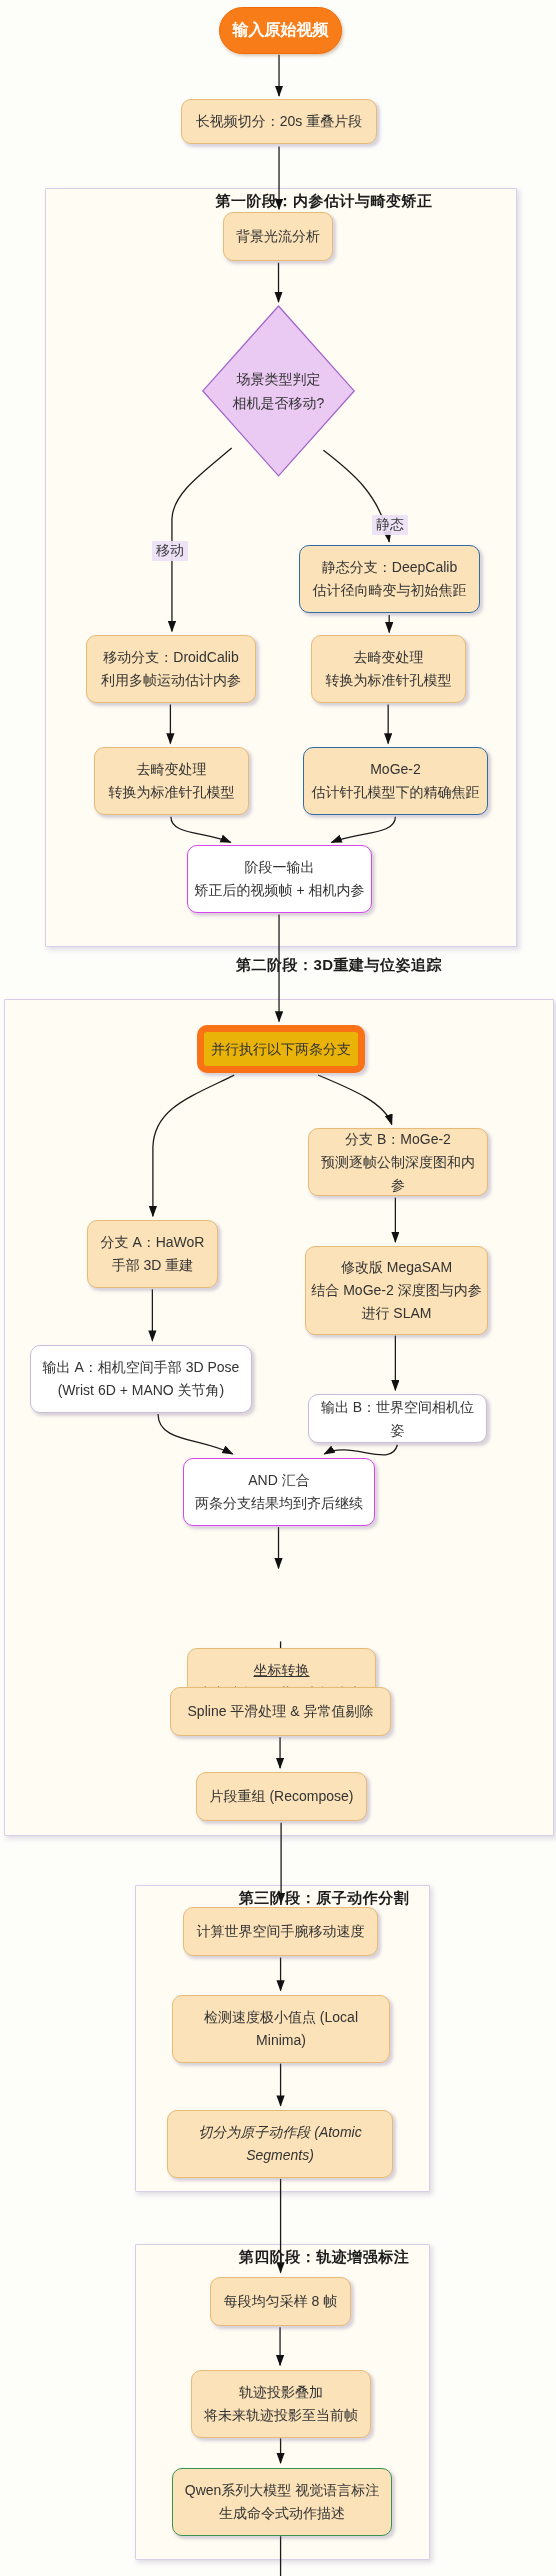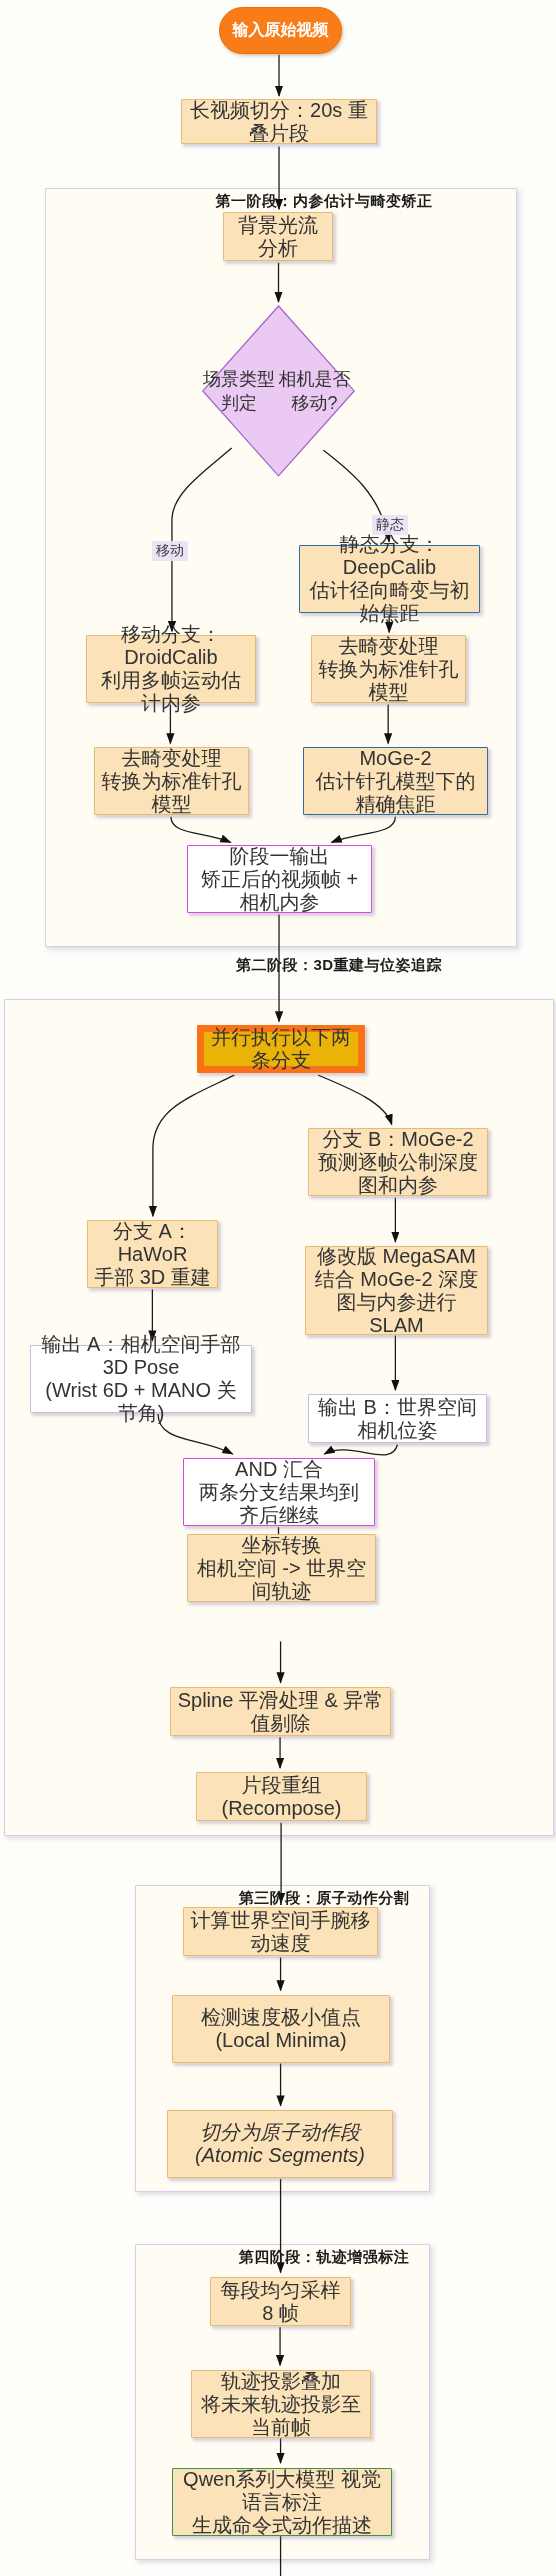--- a/index.html
+++ b/index.html
@@ -5,34 +5,34 @@
   html,body{margin:0;padding:0;background:#ffffff;}
   body{font-family:"Liberation Sans", sans-serif;}
   .canvas{position:relative;width:556px;height:2680px;overflow:hidden;background:#fdfdfa;}
   .edges{position:absolute;left:0;top:0;z-index:2;}
   .stage{position:absolute;background:#fefcf3;border:1px solid #dacdea;border-radius:1px;
          box-shadow:2.1px 2.6px 4.1px rgba(150,140,170,0.25);z-index:1;}
   .stage-title{position:absolute;top:4.1px;left:0;width:100%;text-align:center;
          font-size:15px;font-weight:bold;color:#1c1c1c;z-index:3;letter-spacing:0.5px;margin-left:46px;}
   .node{position:absolute;box-sizing:border-box;display:flex;flex-direction:column;
         justify-content:center;align-items:center;text-align:center;
-        background:#fbe2b8;border:1px solid #e7ba76;border-radius:1px;
+        background:#fbe2b8;border:1px solid #e7ba76;border-radius:10px;
         box-shadow:2.1px 2.6px 3.1px rgba(120,100,150,0.28);
-        font-size:20px;line-height:23px;color:#333;z-index:3;padding:2.1px 5.2px;}
+        font-size:14px;line-height:23px;color:#333;z-index:3;padding:2.1px 5.2px;}
   .node.white{background:#ffffff;border:1px solid #c8bdd8;}
   .node.grayb{background:#ffffff;border:1px solid #d946ef;}
   .node.blueb{border:1.5px solid #2e6da4;}
   .node.greenb{border:1.5px solid #37954f;}
   .node.bluebox{background:#eab308;border:7px solid #f97316;}
   .pill{position:absolute;display:flex;justify-content:center;align-items:center;
         background:#f87d18;border:1px solid #ef6b07;border-radius:24px;
         color:#ffffff;font-size:16px;font-weight:bold;z-index:3;
         box-shadow:1.5px 2.1px 3.1px rgba(150,110,60,0.35);}
-  .diamond-text{position:absolute;display:flex;flex-direction:row;justify-content:center;
-        align-items:center;text-align:center;font-size:18px;line-height:24px;color:#333;z-index:3;}
+  .diamond-text{position:absolute;display:flex;flex-direction:column;justify-content:center;
+        align-items:center;text-align:center;font-size:14px;line-height:24px;color:#333;z-index:3;}
   .edge-label{position:absolute;background:rgba(236,224,246,0.92);color:#3a3a3a;
         font-size:14px;padding:1px 4.1px;z-index:3;border-radius:1.5px;}
 </style>
 </head>
 <body>
 
 <div class="canvas">
 
   <div class="stage" style="left:45px;top:188px;width:470px;height:757px;"></div>
   <div class="stage" style="left:4.1px;top:999px;width:548px;height:835px;"></div>
@@ -141,21 +141,21 @@
     <span>输出 A：相机空间手部 3D Pose</span>
     <span>(Wrist 6D + MANO 关节角)</span>
   </div>
   <div class="node white" style="left:308px;top:1394px;width:179px;height:49px;">
     <span>输出 B：世界空间相机位姿</span>
   </div>
   <div class="node grayb" style="left:183px;top:1458px;width:192px;height:68px;">
     <span>AND 汇合</span>
     <span>两条分支结果均到齐后继续</span>
   </div>
-  <div class="node" style="left:187px;top:1534px;width:189px;height:68px;">
+  <div class="node" style="left:187px;top:1648px;width:189px;height:68px;text-decoration:underline;">
     <span>坐标转换</span>
     <span>相机空间 -&gt; 世界空间轨迹</span>
   </div>
   <div class="node" style="left:170px;top:1687px;width:221px;height:49px;">
     <span>Spline 平滑处理 &amp; 异常值剔除</span>
   </div>
   <div class="node" style="left:196px;top:1772px;width:171px;height:49px;">
     <span>片段重组 (Recompose)</span>
   </div>
 

